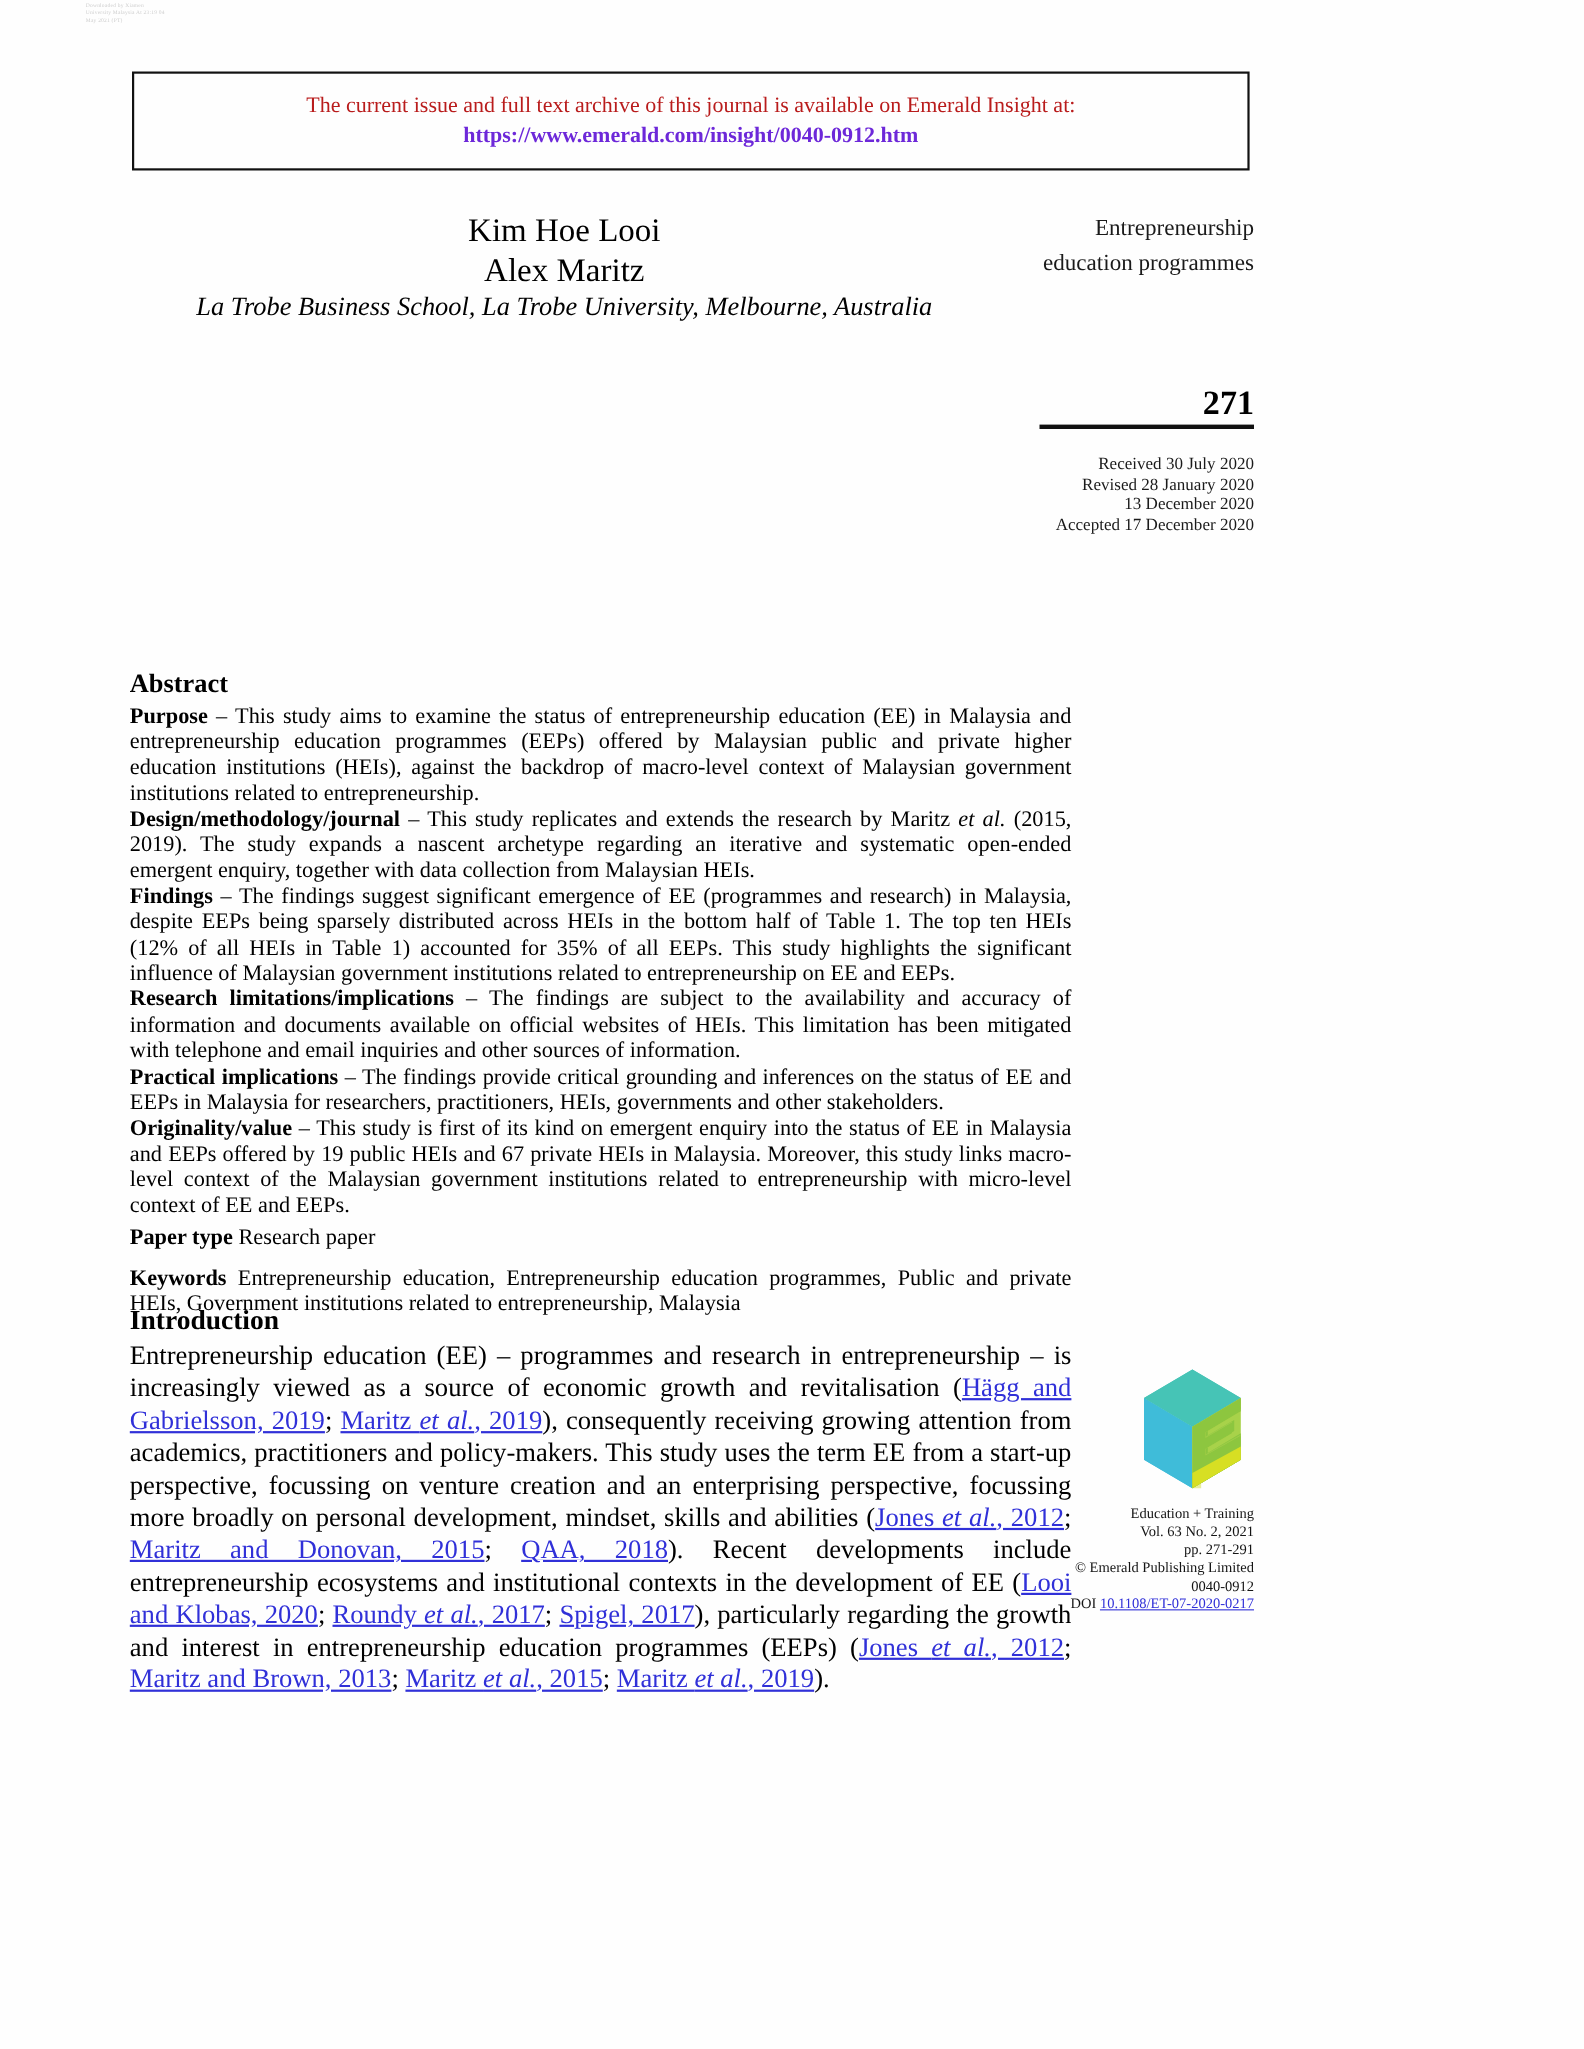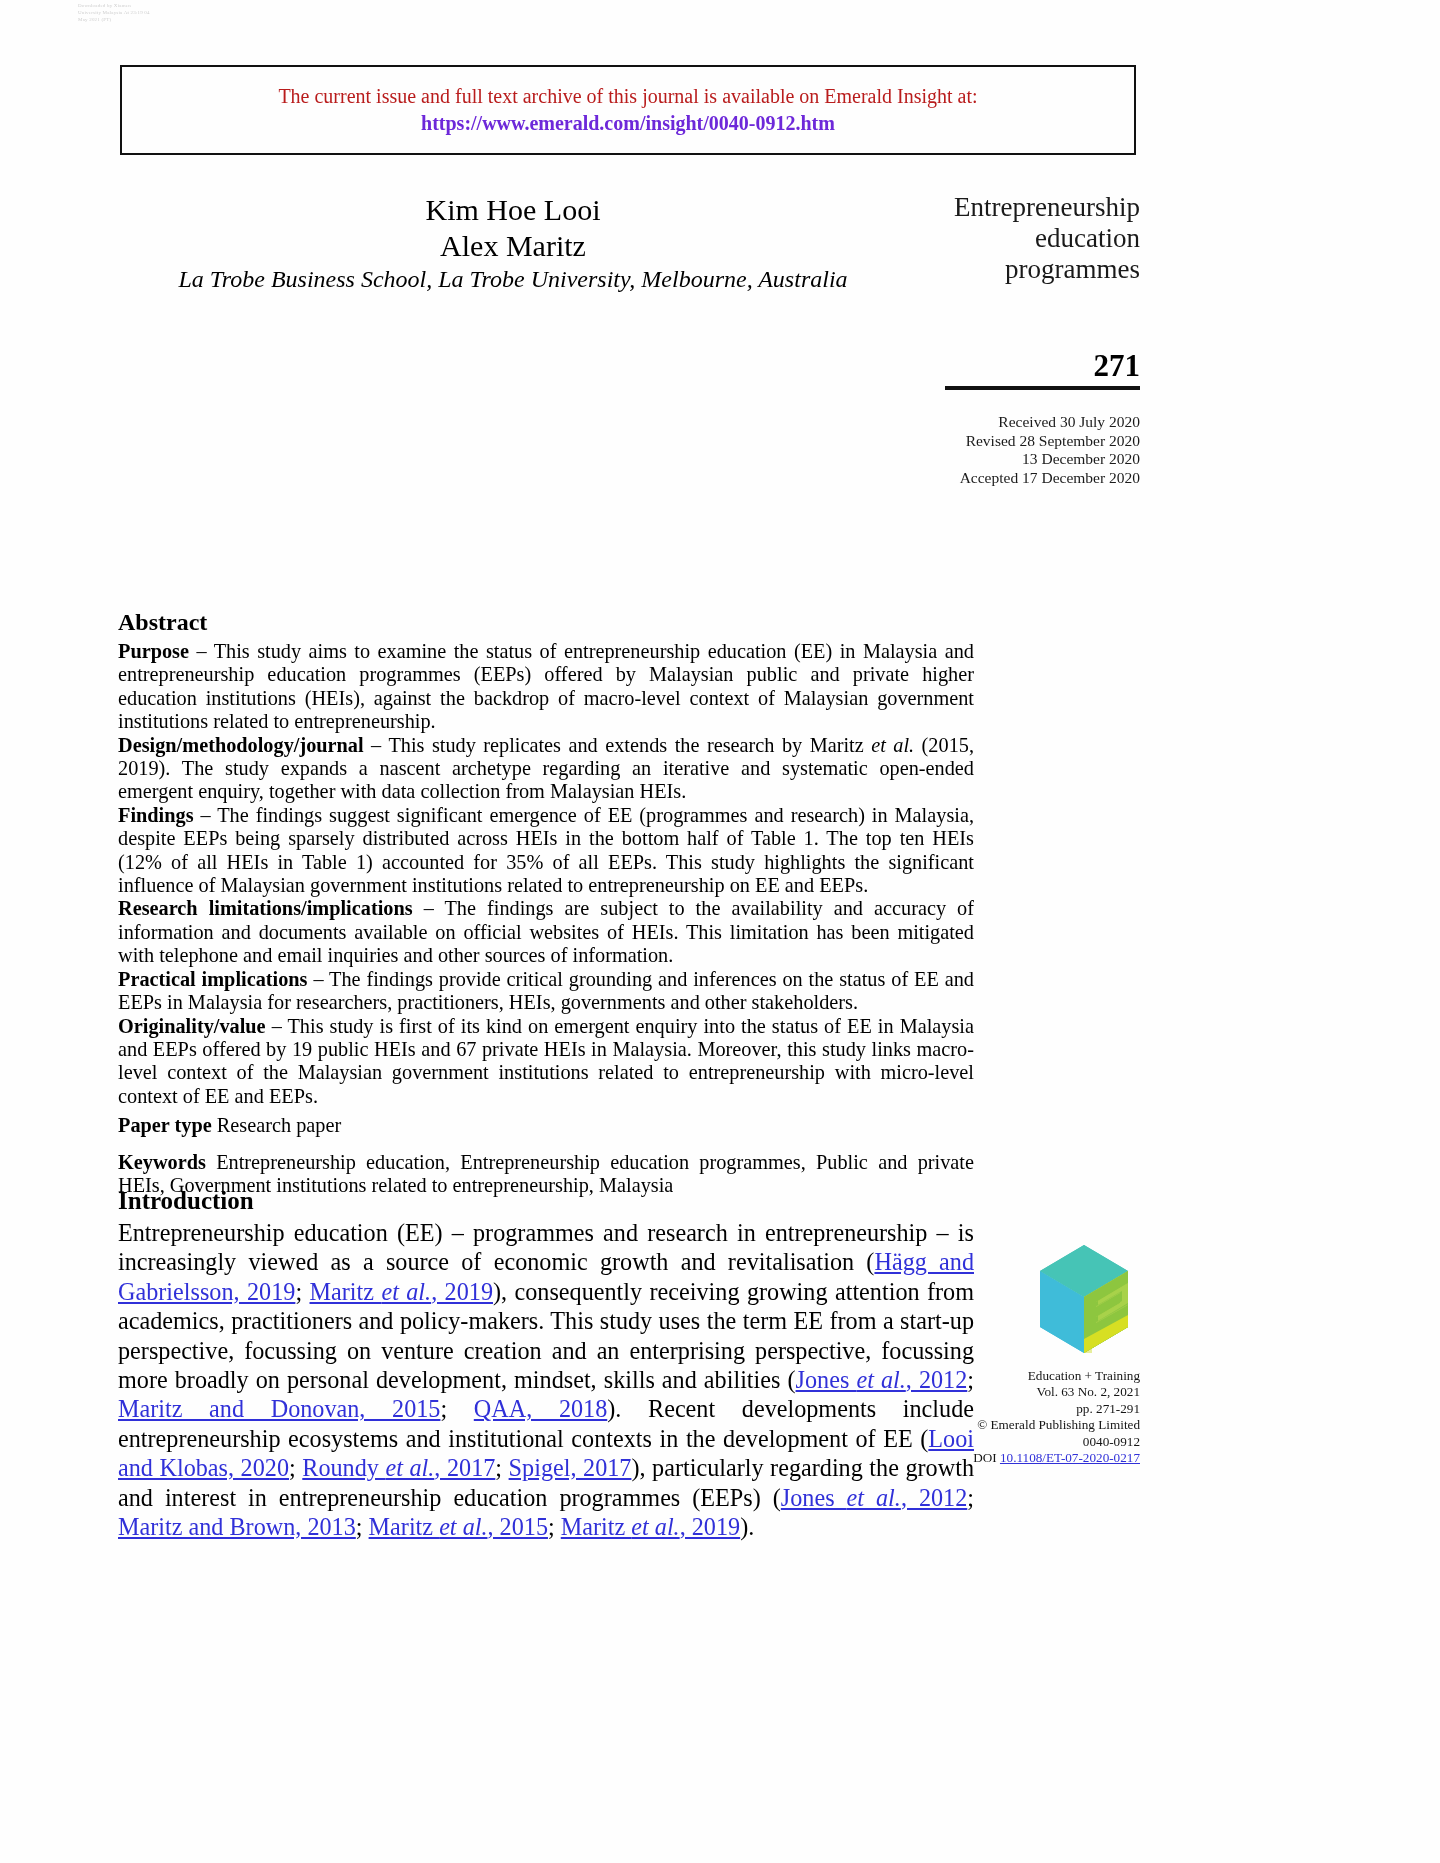--- a/index.html
+++ b/index.html
@@ -96,21 +96,21 @@
     font-style: italic;
   }
 
   
   .runhead {
     position: absolute;
     left: 945px;
     top: 192px;
     width: 195px;
     text-align: right;
-    font-size: 27px;
+    font-size: 21px;
     line-height: 31px;
     color: #1a1a1a;
   }
   .pagenum {
     position: absolute;
     left: 945px;
     top: 348px;
     width: 195px;
     text-align: right;
     font-size: 31px;
@@ -223,21 +223,21 @@
       <div class="author-name">Alex Maritz</div>
       <div class="author-aff">La Trobe Business School, La Trobe University, Melbourne, Australia</div>
     </div>
   </div>
 
   <div class="runhead">Entrepreneurship education programmes</div>
   <div class="pagenum">271</div>
   <div class="pagerule"></div>
   <div class="dates">
     <div>Received 30 July 2020</div>
-    <div>Revised 28 September 2020</div>
+    <div>Revised 28 January 2020</div>
     <div>13 December 2020</div>
     <div>Accepted 17 December 2020</div>
   </div>
 
   <div class="abstract-wrap">
     <div class="sec-head">Abstract</div>
 
     <p class="abs-p"><b>Purpose</b><span> – </span><span>This study aims to examine the status of entrepreneurship education (EE) in Malaysia and entrepreneurship education programmes (EEPs) offered by Malaysian public and private higher education institutions (HEIs), against the backdrop of macro-level context of Malaysian government institutions related to entrepreneurship.</span></p>
 
     <p class="abs-p"><b>Design/methodology/journal</b><span> – </span><span>This study replicates and extends the research by Maritz </span><i>et al.</i><span> (2015, 2019). The study expands a nascent archetype regarding an iterative and systematic open-ended emergent enquiry, together with data collection from Malaysian HEIs.</span></p>

